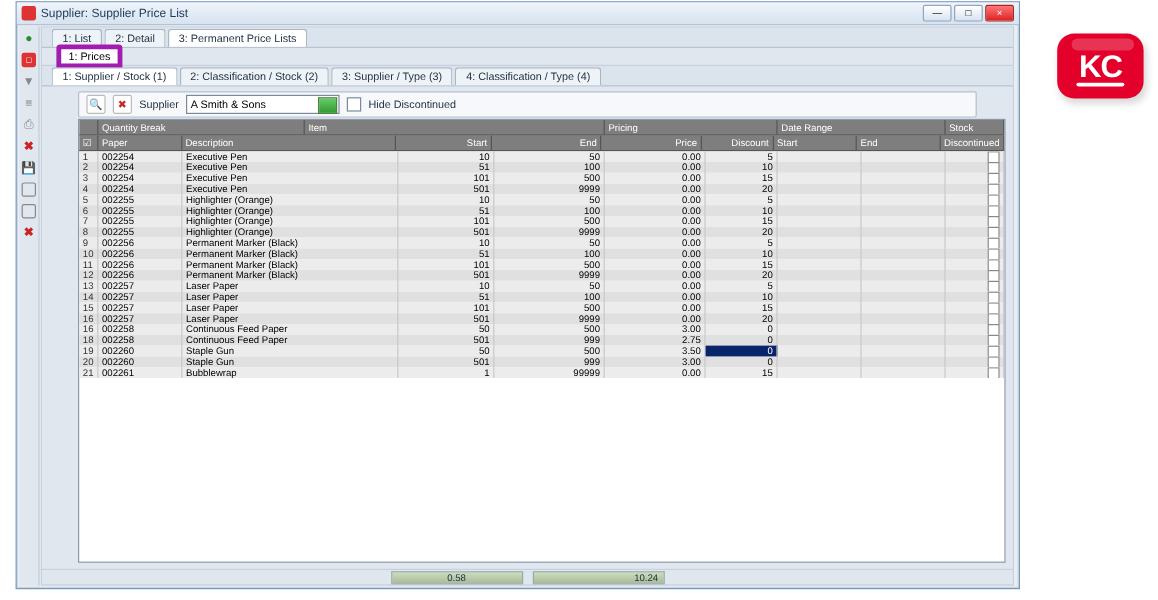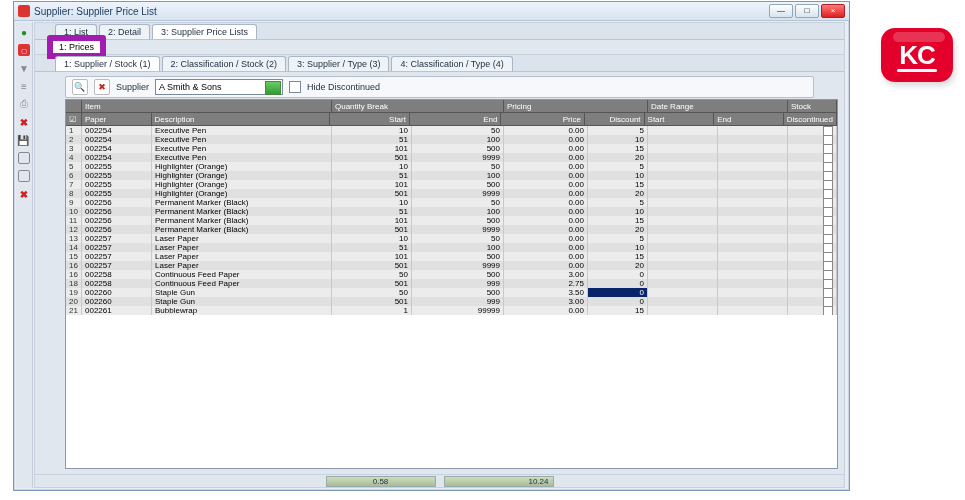--- a/index.html
+++ b/index.html
@@ -14,25 +14,25 @@
 
 .sidebar{position:absolute;left:2px;top:20px;width:16px;bottom:2px;background:#e1e7ef;border-right:1px solid #c3ccd8;display:flex;flex-direction:column;align-items:center;gap:6px;padding-top:4px}
 .sbi{width:12px;height:12px;border-radius:2px;display:flex;align-items:center;justify-content:center;font-size:10px}
 .sbi.green{color:#2a8a2a;font-weight:bold}
 .sbi.gray{color:#888}
 .sbi.pdf{background:#d33;color:#fff;font-size:6px}
 .sbi.box{border:1px solid #888;width:10px;height:10px}
 .sbi.xmark{color:#c22;font-weight:bold}
 
 .inner{position:absolute;left:20px;top:20px;right:4px;bottom:14px;background:#e1e7ef;border:1px solid #c7d1dd}
-.tabrow{height:16px;display:flex;align-items:flex-end;padding-left:20px;border-bottom:1px solid #b8c4d2;background:#dbe3ec}
+.tabrow{height:16px;display:flex;align-items:flex-end;padding-left:8px;border-bottom:1px solid #b8c4d2;background:#dbe3ec}
 .tab{padding:2px 8px;border:1px solid #aab6c4;border-bottom:none;margin-right:2px;background:#eef3f8;border-radius:3px 3px 0 0;font-size:9px;color:#234}
 .tab.active{background:#fff}
 .subrow{height:14px;padding-left:12px;display:flex;align-items:center;border-bottom:1px solid #c7d1dd}
-.subtab{padding:1px 6px;font-size:9px;border:6px solid #a21caf;background:#fff;border-radius:3px 3px 0 0}
+.subtab{padding:1px 6px;font-size:9px;border:4px solid #a21caf;background:#fff;border-radius:3px 3px 0 0}
 
 .filterbar{margin:4px 30px 4px 30px;border:1px solid #b4bfcd;background:#f6f8fb;height:20px;border-radius:2px;display:flex;align-items:center;padding:0 6px;gap:6px}
 .ficon{width:14px;height:14px;border:1px solid #bbb;border-radius:2px;background:#fff;display:flex;align-items:center;justify-content:center;font-size:9px}
 .flabel{font-size:9px;color:#234}
 .combo{width:120px;height:14px;border:1px solid #7a8a9c;background:#fff;display:flex;align-items:center;padding:0 3px;font-size:9px;position:relative}
 .combo::after{content:'';position:absolute;right:1px;top:1px;width:14px;height:12px;background:linear-gradient(#6c6,#393);border:1px solid #484}
 .cb{width:10px;height:10px;border:1px solid #7a8a9c;background:#fff}
 
 .grid{position:absolute;left:30px;right:6px;top:76px;bottom:6px;border:1px solid #8a98a9;background:#fff;overflow:hidden;font-size:8px}
 .ghead1{display:flex;height:12px;background:#7e7e7e;color:#fff;border-bottom:1px solid #555}
@@ -90,21 +90,21 @@
     <div class="sbi gray">💾</div>
     <div class="sbi box"></div>
     <div class="sbi box"></div>
     <div class="sbi xmark">✖</div>
   </div>
 
   <div class="inner">
     <div class="tabrow">
       <div class="tab">1: List</div>
       <div class="tab">2: Detail</div>
-      <div class="tab active">3: Supplier Price Lists</div>
+      <div class="tab active">3: Permanent Price Lists</div>
     </div>
     <div class="subrow">
       <div class="subtab">1: Prices</div>
     </div>
     <div class="tabrow" style="height:16px">
       <div class="tab active">1: Supplier / Stock (1)</div>
       <div class="tab">2: Classification / Stock (2)</div>
       <div class="tab">3: Supplier / Type (3)</div>
       <div class="tab">4: Classification / Type (4)</div>
     </div>
@@ -116,22 +116,22 @@
       <div class="combo">
             <span>A Smith &amp; Sons</span>
           </div>
       <div class="cb"></div>
       <span class="flabel">Hide Discontinued</span>
     </div>
 
     <div class="grid">
       <div class="ghead1">
         <div style="width:16px"></div>
+        <div style="width:172px">Quantity Break</div>
         <div style="width:250px">Item</div>
-        <div style="width:172px">Quantity Break</div>
         <div style="width:144px">Pricing</div>
         <div style="width:140px">Date Range</div>
         <div style="flex:1">Stock</div>
       </div>
       <div class="ghead2">
         <div style="width:16px">☑</div>
         <div style="width:70px">Paper</div>
         <div style="width:180px">Description</div>
         <div style="width:80px;justify-content:flex-end">Start</div>
         <div style="width:92px;justify-content:flex-end">End</div>

